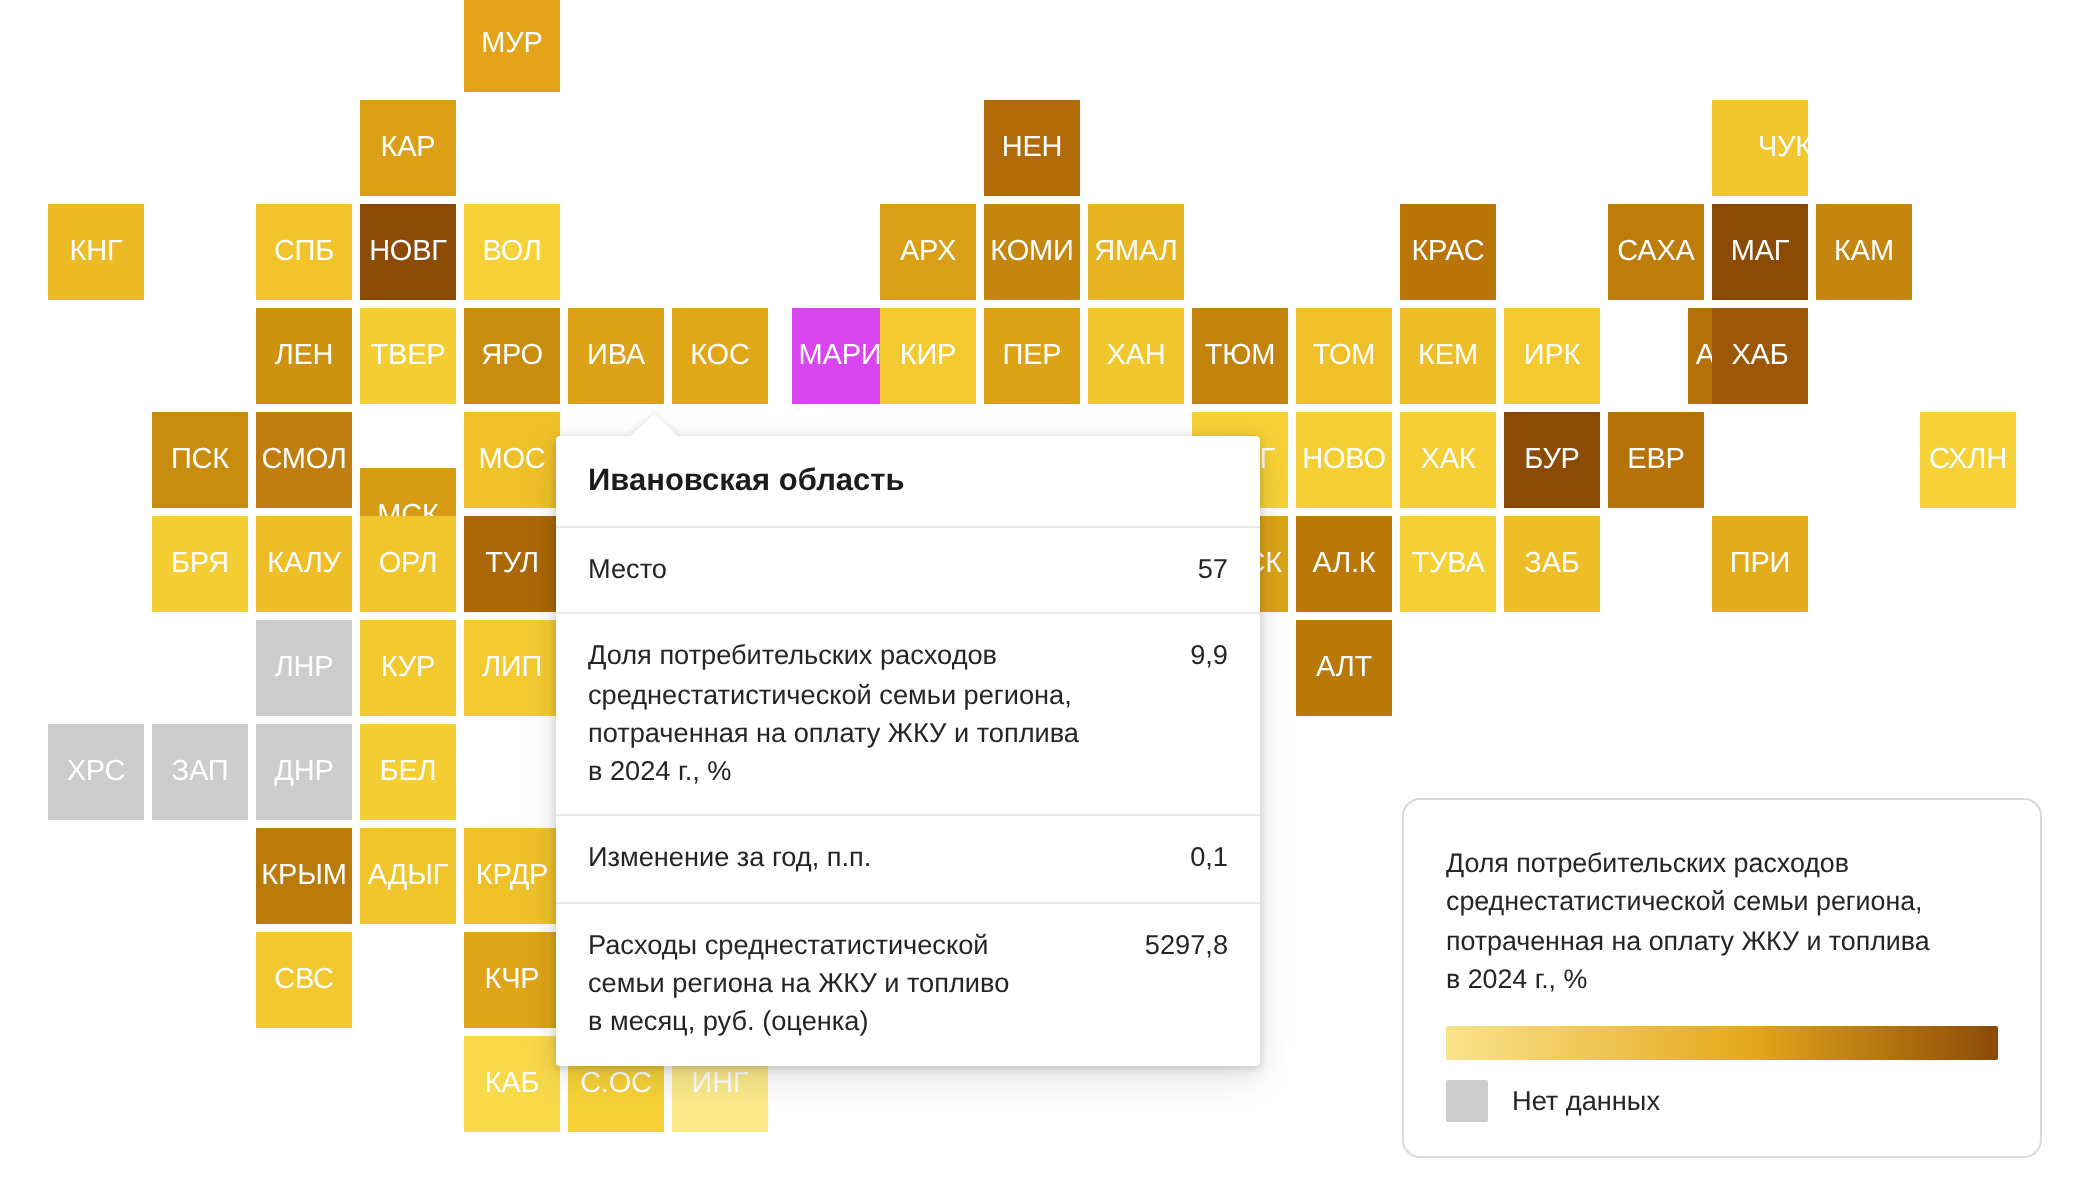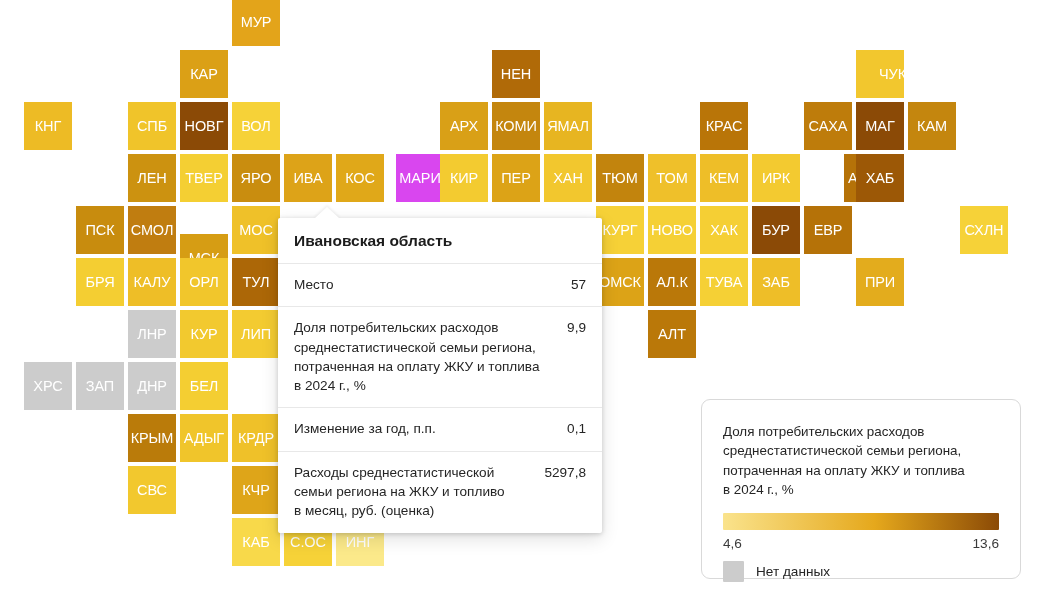--- a/index.html
+++ b/index.html
@@ -25,21 +25,21 @@
     white-space: nowrap;
     overflow: hidden;
     user-select: none;
   }
   .tile.nodata { color: #ffffff; }
 
   
   #tooltip {
     position: absolute;
     left: 278px; top: 218px;
-    width: 324px;
+    width: 352px;
     background: #ffffff;
     border-radius: 2px;
     box-shadow: 0 1px 5px rgba(0,0,0,0.18), 0 6px 18px rgba(0,0,0,0.12);
     z-index: 50;
   }
   #tooltip-arrow {
     position: absolute;
     left: 36px; top: -11px;
     width: 0; height: 0;
     border-left: 13px solid transparent;
@@ -356,23 +356,19 @@
         </div>
       </div>
   </div>
 
   <div id="legend">
     <div class="lg-title">Доля потребительских расходов
 среднестатистической семьи региона,
 потраченная на оплату ЖКУ и топлива
 в 2024 г., %</div>
     <div class="lg-bar" id="lg-bar" style="background: linear-gradient(to right, rgb(250, 227, 140) 0%, rgb(229, 168, 28) 55%, rgb(139, 74, 6) 100%);"></div>
-    <div class="lg-scale">
-      <span>4,6</span>
-      <span>13,6</span>
-    </div>
     <div class="lg-nodata">
       <span class="lg-swatch" id="lg-swatch" style="background: rgb(204, 204, 204);"></span>
       <span class="lg-nodata-label">Нет данных</span>
     </div>
   </div>
 
 </div>
 
 </body></html>

